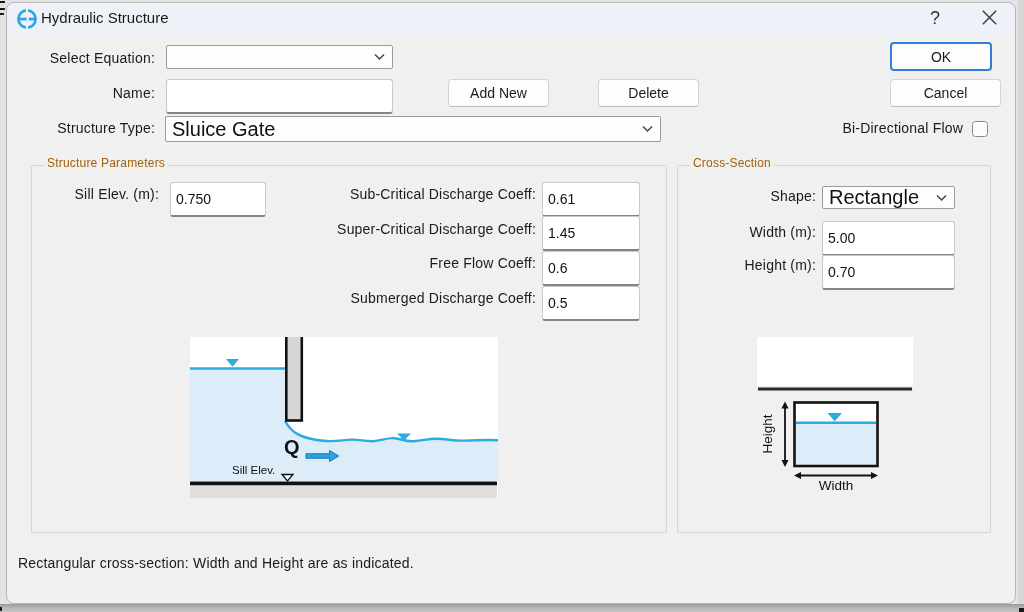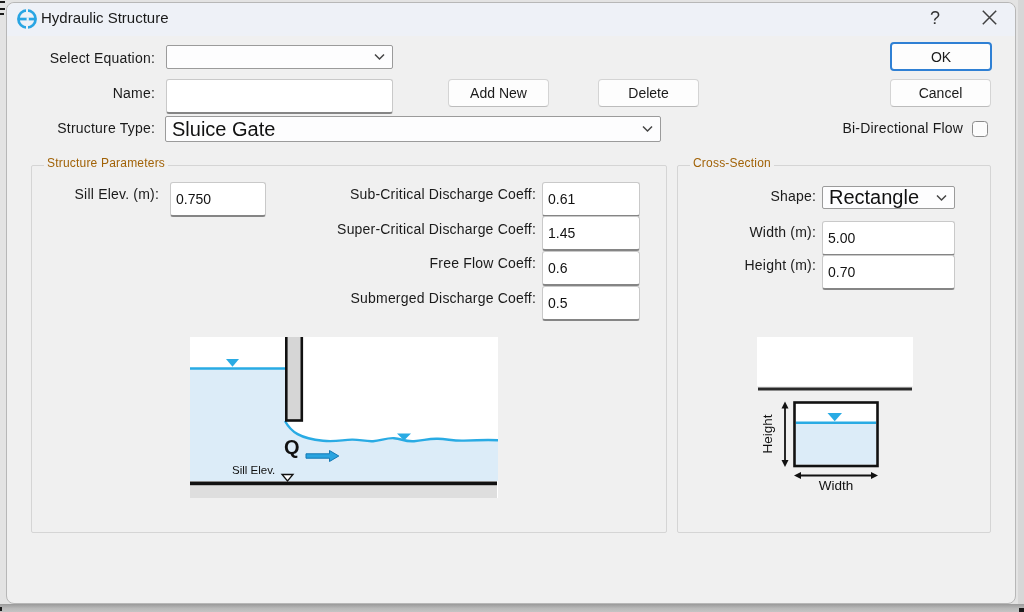--- a/index.html
+++ b/index.html
@@ -73,21 +73,21 @@
     <div class="btn" style="left:555px;top:76px;width:101px;height:28px;margin-left:36px;">Delete</div>
 
     <div class="lb r" style="left:148px;top:117px;">Structure Type:</div>
     <div class="cb" style="left:158px;top:113px;width:496px;height:26px;">Sluice Gate
       <svg width="11" height="8" viewBox="0 0 11 8">
           <path d="M1 1.5 L5.5 6 L10 1.5" stroke="#454545" stroke-width="1.5" fill="none"></path>
         </svg>
     </div>
 
     <div class="btn" style="left:883px;top:39px;width:102px;height:29px;border:2px solid #2f80d4;">OK</div>
-    <div class="btn" style="left:883px;top:76px;width:101px;height:28px;">Cancel</div>
+    <div class="btn" style="left:883px;top:76px;width:111px;height:28px;">Cancel</div>
     <div class="lb r" style="left:956px;top:117px;">Bi-Directional Flow</div>
     <div style="position:absolute;left:965px;top:118px;width:16px;height:16px;background:#fcfcfc;border:1px solid #8a8a8a;border-radius:3.5px;box-sizing:border-box;"></div>
 
     <div class="grp" style="left:24px;top:162px;width:636px;height:368px;">
       <div class="gt">Structure Parameters</div>
     </div>
     <div class="lb r" style="left:152px;top:183px;">Sill Elev. (m):</div>
     <div class="tb" style="left:163px;top:179px;width:96px;height:22px;">0.750</div>
 
     <div class="lb r" style="left:529px;top:183px;">Sub-Critical Discharge Coeff:</div>
@@ -168,14 +168,15 @@
       <path d="M44,66.5 L40.5,73.5 L47.5,73.5 Z" fill="#111"></path>
       <path d="M44,132 L40.5,125 L47.5,125 Z" fill="#111"></path>
 
       <line x1="57" y1="140.5" x2="133" y2="140.5" stroke="#111" stroke-width="1.8"></line>
       <path d="M53,140.5 L60,137 L60,144 Z" fill="#111"></path>
       <path d="M137,140.5 L130,137 L130,144 Z" fill="#111"></path>
       <text x="30.5" y="99" font-size="13.5" fill="#111" style="font-family:&quot;Liberation Sans&quot;,sans-serif" transform="rotate(-90 30.5 99)" text-anchor="middle">Height</text>
       <text x="95" y="155" font-size="13.5" fill="#111" style="font-family:&quot;Liberation Sans&quot;,sans-serif" text-anchor="middle">Width</text>
     </svg>
 
+    <div class="lb" style="left:11px;top:552px;">Rectangular cross-section: Width and Height are as indicated.</div>
   </div>
 </div>
 
 </body></html>

